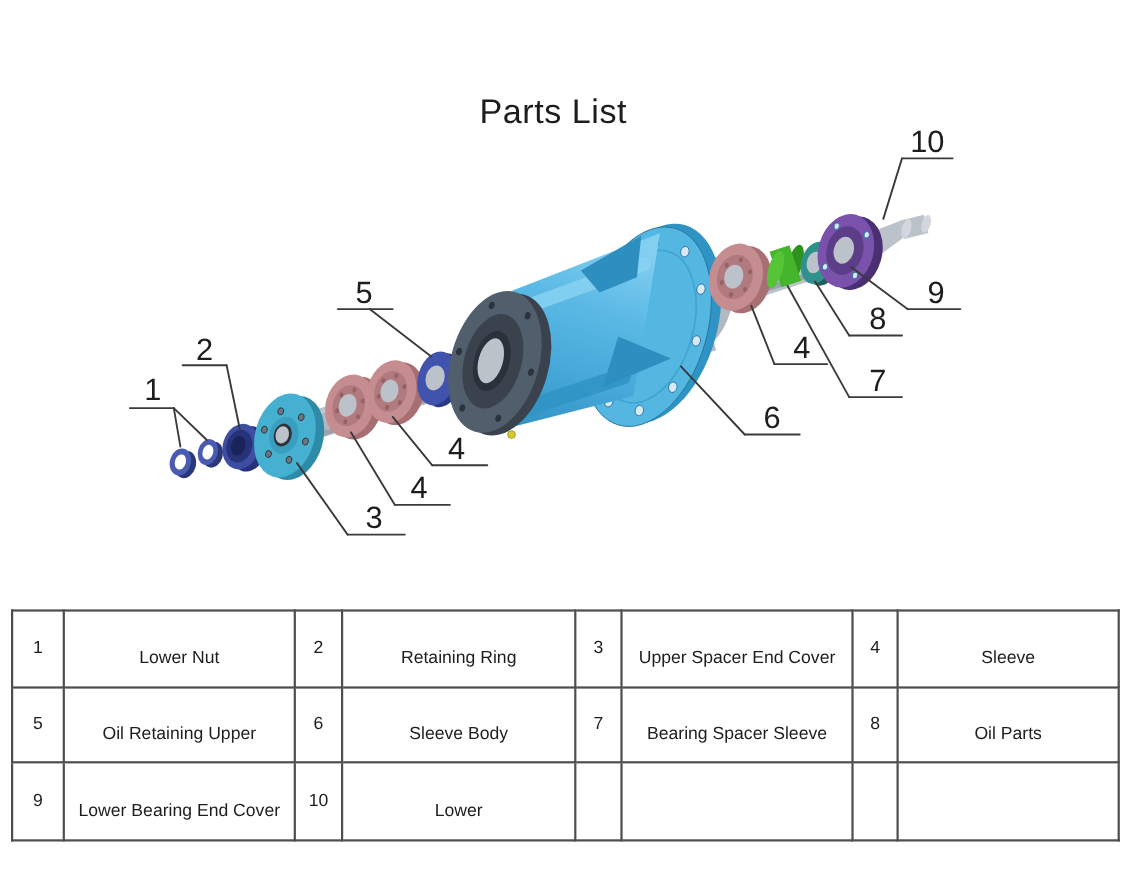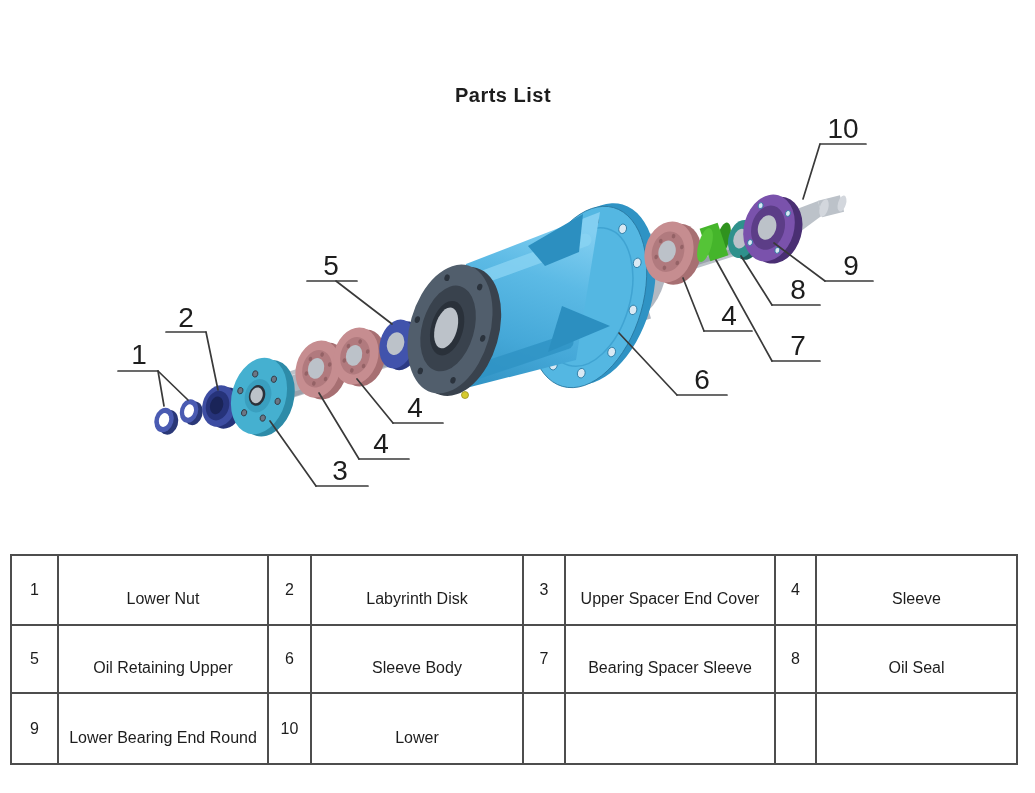--- a/index.html
+++ b/index.html
@@ -3,21 +3,21 @@
 <meta charset="utf-8">
 <style>
   html,body{margin:0;padding:0;}
   body{
     width:1035px;height:793px;position:relative;overflow:hidden;
     background:var(--background,#fff);
     font-family:"Liberation Sans",sans-serif;
   }
   .page-title{
     position:absolute;left:503px;top:84px;transform:translateX(-50%);
-    font-size:20px;color:var(--text,#1d1d1d);letter-spacing:.5px;white-space:nowrap;font-weight:bold;
+    font-size:31px;color:var(--text,#1d1d1d);letter-spacing:.5px;white-space:nowrap;
   }
   svg.diagram{position:absolute;left:0;top:0;}
 
   
   table.parts{
     position:absolute;left:10px;top:554px;width:1006px;
     border-collapse:collapse;table-layout:fixed;
   }
   table.parts td{
     border:2px solid var(--table-border,#4d4d4d);
@@ -314,39 +314,39 @@
     <col style="width:42px">
       <col style="width:210px">
     <col style="width:41px">
       <col style="width:201px">
   </colgroup>
   <tbody>
       <tr>
         <td class="cell-no">1</td>
         <td class="cell-name">Lower Nut</td>
         <td class="cell-no">2</td>
-        <td class="cell-name">Labyrinth Disk</td>
+        <td class="cell-name">Retaining Ring</td>
         <td class="cell-no">3</td>
         <td class="cell-name">Upper Spacer End Cover</td>
         <td class="cell-no">4</td>
         <td class="cell-name">Sleeve</td>
       </tr>
       <tr>
         <td class="cell-no">5</td>
         <td class="cell-name">Oil Retaining Upper</td>
         <td class="cell-no">6</td>
         <td class="cell-name">Sleeve Body</td>
         <td class="cell-no">7</td>
         <td class="cell-name">Bearing Spacer Sleeve</td>
         <td class="cell-no">8</td>
-        <td class="cell-name">Oil Seal</td>
+        <td class="cell-name">Oil Parts</td>
       </tr>
       <tr>
         <td class="cell-no">9</td>
-        <td class="cell-name">Lower Bearing End Round</td>
+        <td class="cell-name">Lower Bearing End Cover</td>
         <td class="cell-no">10</td>
         <td class="cell-name">Lower</td>
         <td class="cell-no"></td>
         <td class="cell-name"></td>
         <td class="cell-no"></td>
         <td class="cell-name"></td>
       </tr>
     </tbody>
 </table>
 

